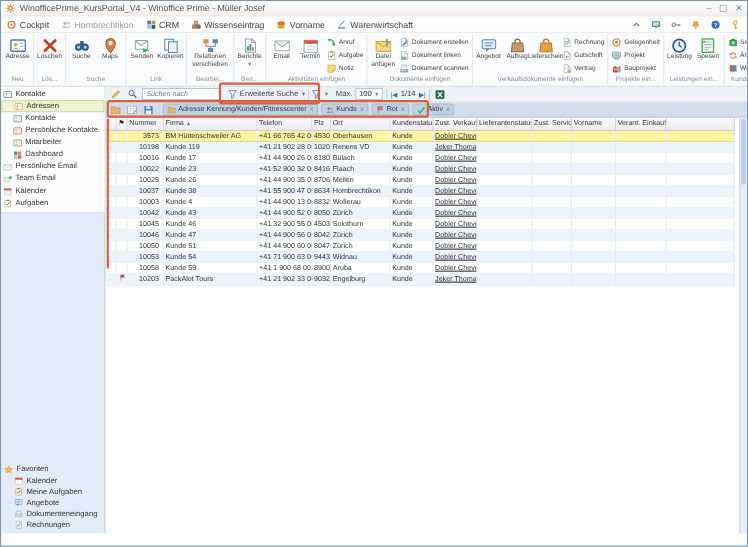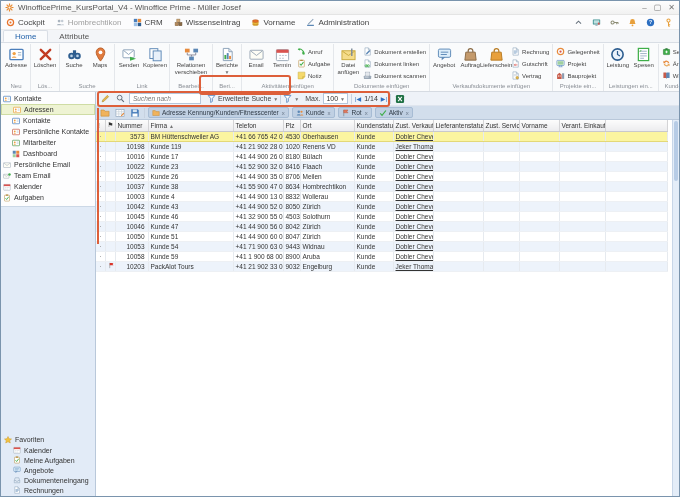--- a/index.html
+++ b/index.html
@@ -185,21 +185,21 @@
           </span>
           <span>Vorname</span>
         </span>
         <span class="menu-item">
           <span class="ic" style="width:9px;height:9px">
             <svg viewBox="0 0 16 16">
               <path d="M13.5 2.5l-8.5 8.5-2 .8.8-2L12.3 1.3z" fill="#8aa0b8"></path>
               <rect x="2" y="12" width="12" height="2.2" fill="#5b87b5"></rect>
             </svg>
           </span>
-          <span>Administration</span>
+          <span>Warenwirtschaft</span>
         </span>
       </span>
     <span class="menu-right" id="menu-right">
         <span class="tb-btn">
           <span class="ic" style="width:9px;height:9px">
             <svg viewBox="0 0 16 16">
               <path d="M3.5 10l4.5-4.5L12.5 10" fill="none" stroke="#66707c" stroke-width="1.8"></path>
             </svg>
           </span>
         </span>
@@ -241,24 +241,20 @@
           <span class="ic" style="width:9px;height:9px">
             <svg viewBox="0 0 16 16">
               <circle cx="8" cy="4.6" r="2.8" fill="none" stroke="#e8a03c" stroke-width="1.8"></circle>
               <path d="M8 7.2v7.3M8 12h3M8 14.5h2.2" stroke="#e8a03c" stroke-width="1.8"></path>
             </svg>
           </span>
         </span>
       </span>
   </div>
 
-  <div class="tabs" id="tabs">
-      <span class="tab active">Home</span>
-      <span class="tab">Attribute</span>
-    </div>
 
   <div class="ribbon" id="ribbon">
       <div class="rgroup">
       <div class="rgroup-content">
           <span class="rbtn-lg">
       <span class="ic" style="width:15px;height:15px">
               <svg viewBox="0 0 16 16">
                 <rect x="1" y="2.5" width="14" height="11" rx="1" fill="#fff" stroke="#4a7ebb" stroke-width="1.4"></rect>
                 <circle cx="5.5" cy="7" r="1.8" fill="#f0a044"></circle>
                 <path d="M3 11.5c.5-2 4.5-2 5 0z" fill="#f0a044"></path>

